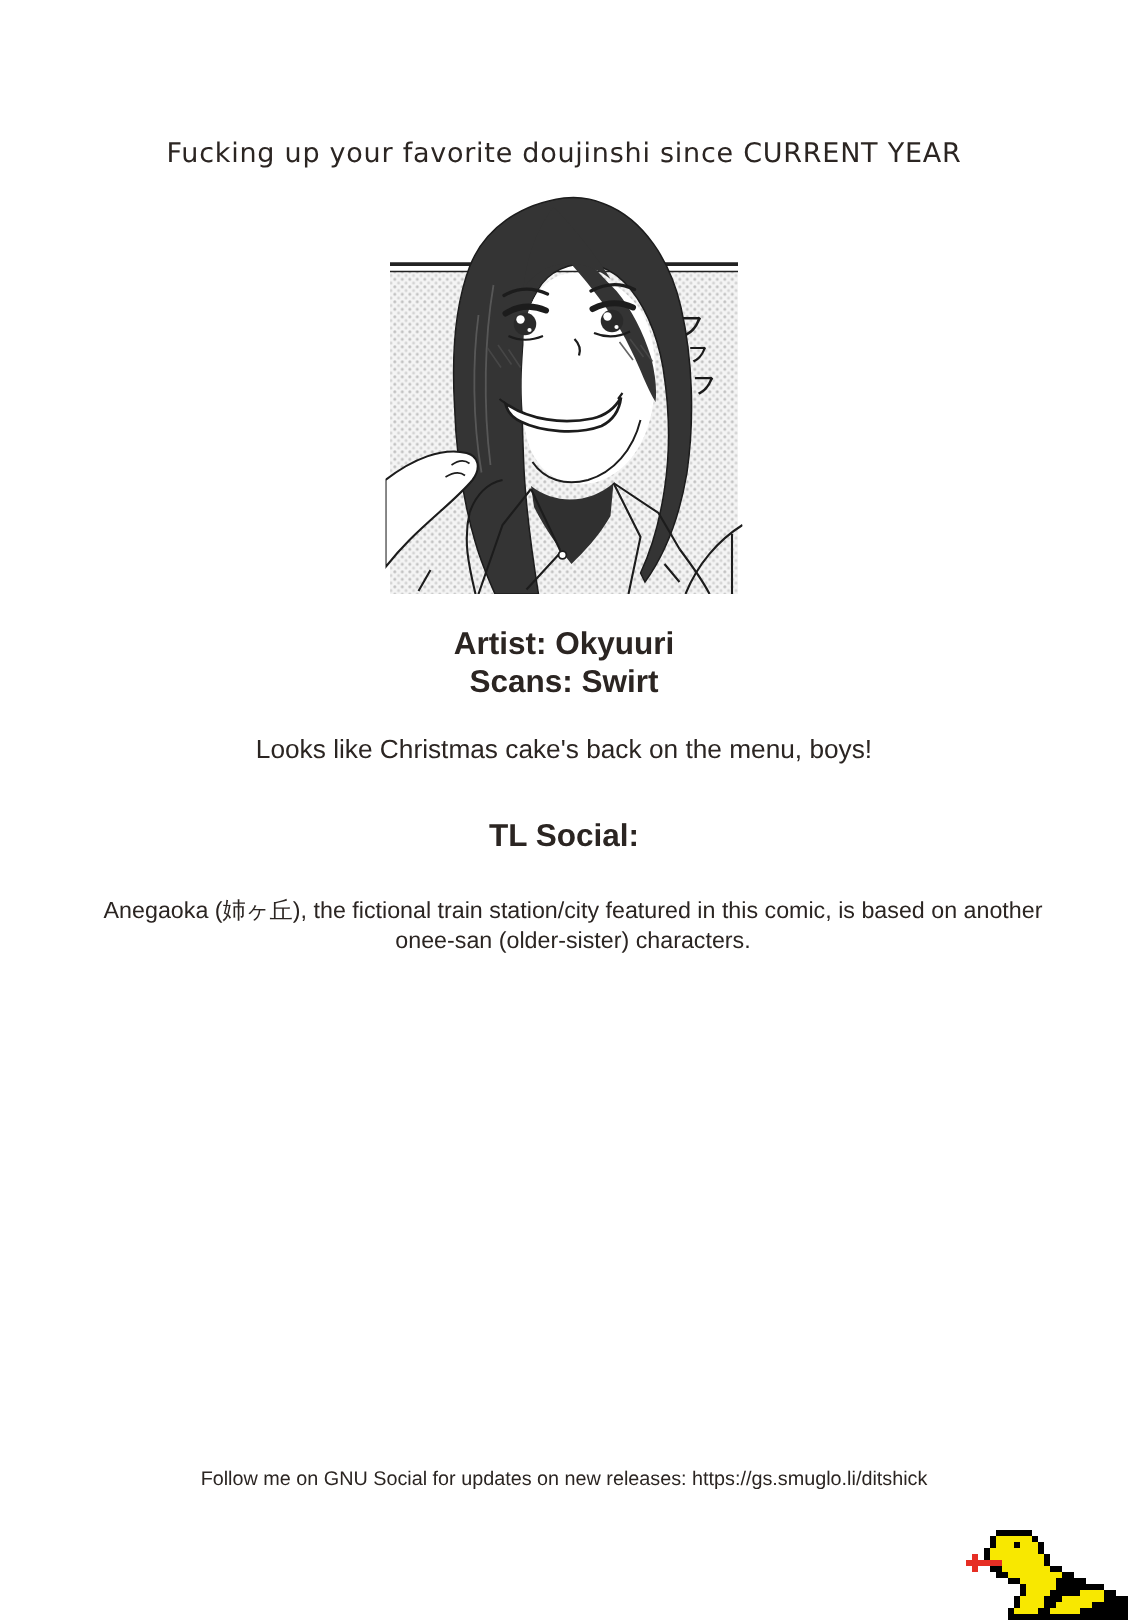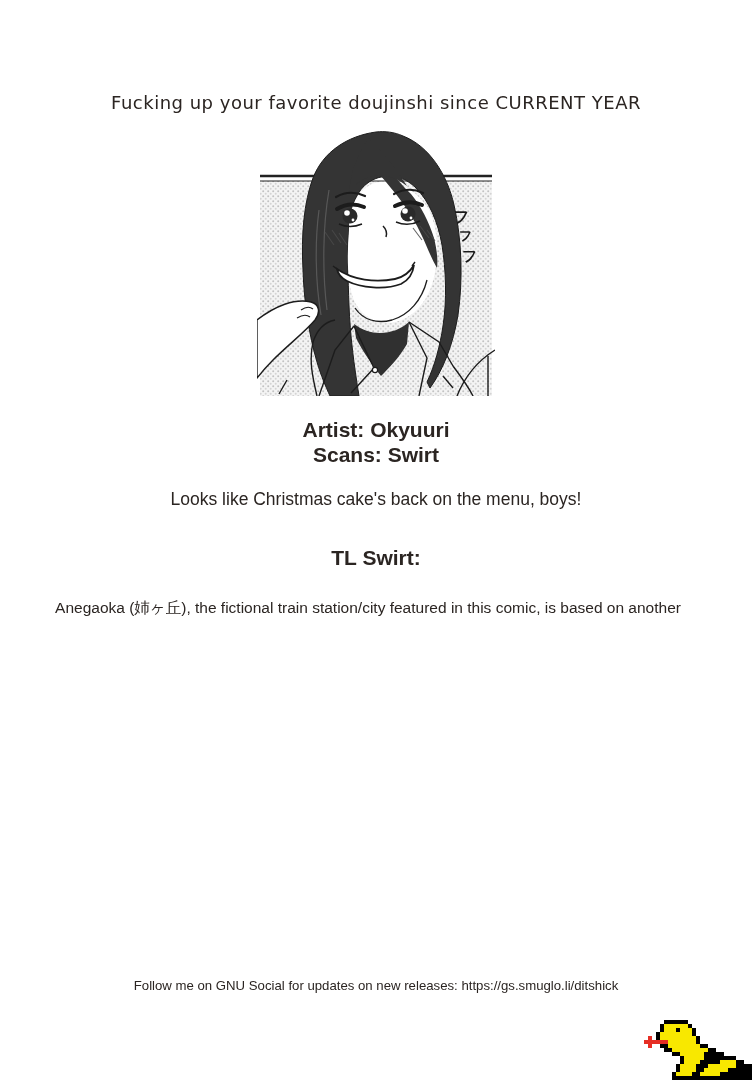--- a/index.html
+++ b/index.html
@@ -24,21 +24,21 @@
   }
   .tagline{
     position:absolute;top:489px;left:0;width:752px;text-align:center;
     font-size:17.5px;color:#2b2522;
   }
   .tl-heading{
     position:absolute;top:546px;left:0;width:752px;text-align:center;
     font-size:21px;font-weight:bold;color:#2b2522;
   }
   .tl-body{
-    position:absolute;top:598px;left:18px;width:700px;text-align:center;
+    position:absolute;top:598px;left:32px;width:700px;text-align:center;
     font-size:15.5px;line-height:19.5px;color:#2b2522;
   }
   .footer{
     position:absolute;top:978px;left:0;width:752px;text-align:center;
     font-size:13.2px;line-height:16.2px;color:#2b2522;
   }
   .snake{position:absolute;right:0;bottom:0;width:112px;height:60px;}
   .sfx-text{font-family:"DejaVu Sans",sans-serif;font-weight:bold;fill:#1a1a1a;}
 </style>
 </head>
@@ -130,23 +130,24 @@
     <path d="M44,180 q7,-5 12,-1 M40,188 q8,-5 13,-1" stroke="#1c1c1c" stroke-width="1.1" fill="none"></path>
   </svg>
 
   <div class="credits">
     <div>Artist: Okyuuri</div>
     <div>Scans: Swirt</div>
   </div>
 
   <div class="tagline">Looks like Christmas cake's back on the menu, boys!</div>
 
-  <div class="tl-heading">TL Swirt:</div>
+  <div class="tl-heading">TL Social:</div>
   <div class="tl-body">
     <div>Anegaoka (姉ヶ丘), the fictional train station/city featured in this comic, is based on another</div>
+    <div>onee-san (older-sister) characters.</div>
   </div>
 
   <div class="footer">
     <div>Follow me on GNU Social for updates on new releases: https://gs.smuglo.li/ditshick</div>
   </div>
 
   <div class="snake">
       <div style="position: absolute; left: 24px; top: 0px; width: 4px; height: 4px; background: rgb(0, 0, 0);"></div>
       <div style="position: absolute; left: 28px; top: 0px; width: 4px; height: 4px; background: rgb(0, 0, 0);"></div>
       <div style="position: absolute; left: 32px; top: 0px; width: 4px; height: 4px; background: rgb(0, 0, 0);"></div>

